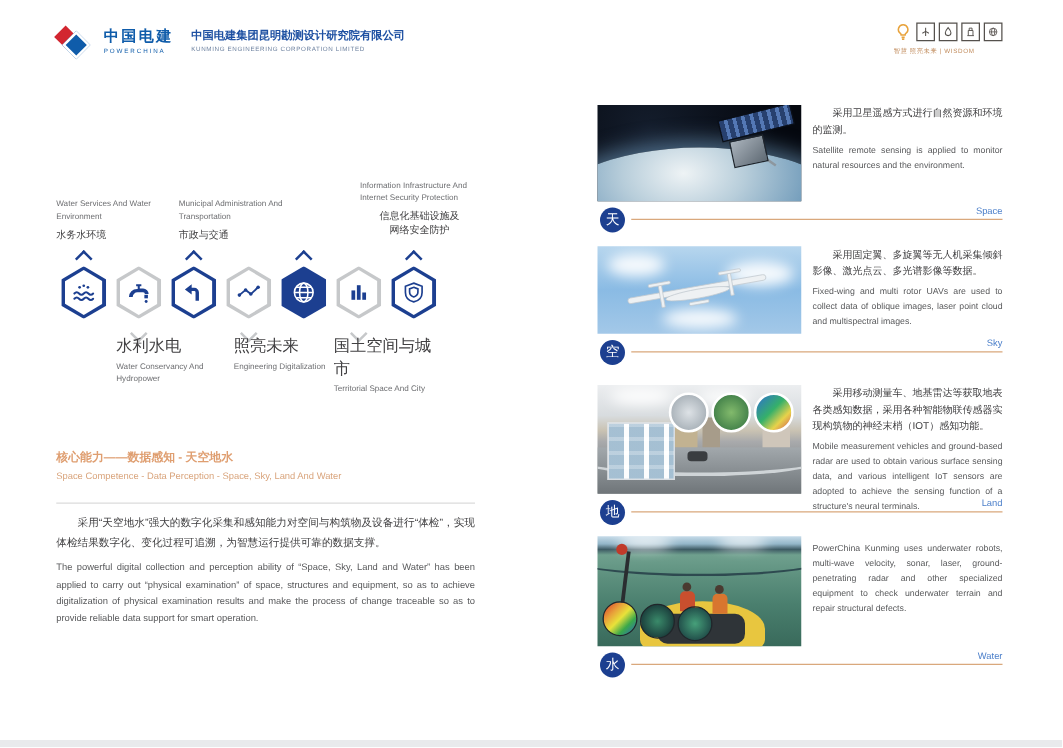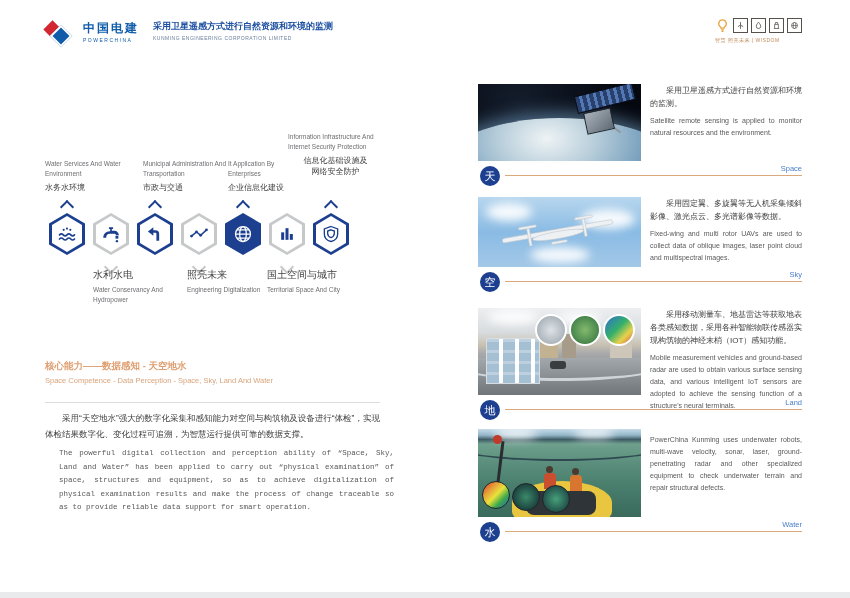--- a/index.html
+++ b/index.html
@@ -1,43 +1,43 @@
 <!DOCTYPE html>
 <html><head>
 <meta charset="utf-8">
 <style>
   html,body{margin:0;padding:0;background:#ffffff;}
   .page{position:relative;width:850px;height:598px;background:#ffffff;overflow:hidden;
         font-family:"Liberation Sans", sans-serif;color:#414042;}
 
   
-  .hdr{position:absolute;left:45px;top:20px;display:flex;gap:14px;}
+  .hdr{position:absolute;left:45px;top:20px;display:flex;align-items:center;gap:14px;}
   .logo-mark{position:relative;width:24px;height:24px;flex:0 0 auto;}
   .logo-mark .d{position:absolute;transform:rotate(45deg);}
   .logo-mark .red{width:13px;height:13px;background:#d22630;left:1px;top:3px;}
   .logo-mark .blue{width:12px;height:12px;background:#0f5caa;left:8px;top:8px;border:2px solid #fff;}
   .logo-cn{font-size:12px;font-weight:bold;color:#0f5caa;letter-spacing:2px;}
   .logo-en{font-size:5px;color:#0f5caa;letter-spacing:1.5px;}
   .company-cn{font-size:9px;font-weight:bold;color:#1e50a2;}
   .company-en{font-size:5px;color:#6a7f9d;letter-spacing:0.5px;margin-top:2px;}
 
   .hdr-right{position:absolute;right:48px;top:17px;text-align:left;}
   .icon-row{display:flex;align-items:center;gap:3px;}
   .bulb{width:15px;height:17px;}
   .hbox{width:13px;height:13px;border:1px solid #55514d;display:flex;align-items:center;justify-content:center;}
   .hbox svg{width:9px;height:9px;color:#55514d;}
   .slogan{font-size:5px;color:#c08a5a;margin-top:3px;letter-spacing:0.5px;}
 
   
   .cap-top{position:absolute;top:127px;height:66px;display:flex;flex-direction:column;justify-content:flex-end;}
   .cap-top .en{font-size:6.5px;line-height:10px;color:#6d6e71;}
   .cap-top .cn{font-size:8px;line-height:11px;color:#414042;margin-top:3px;}
-  .cap-top.c7 .cn{width:70px;margin:3px auto 16px;text-align:center;}
+  .cap-top.c7 .cn{width:70px;margin:3px auto 4px;text-align:center;}
   .cap-bot{position:absolute;top:268px;}
-  .cap-bot .cn{font-size:10px;color:#414042;}
+  .cap-bot .cn{font-size:13px;color:#414042;}
   .cap-bot .en{font-size:6.5px;line-height:9.5px;color:#6d6e71;margin-top:3px;}
 
   .hex{position:absolute;top:213px;width:36px;height:42px;
        clip-path:polygon(50% 0%,100% 25%,100% 75%,50% 100%,0% 75%,0% 25%);}
   .hex .inner{position:absolute;left:3px;top:3px;right:3px;bottom:3px;background:#fff;
        clip-path:polygon(50% 0%,100% 25%,100% 75%,50% 100%,0% 75%,0% 25%);}
   .hex.navy{background:#1c3f90;}
   .hex.gray{background:#c6c8ca;}
   .hex.solid{background:#1c3f90;}
   .hex svg{position:absolute;left:8px;top:11px;width:20px;height:20px;color:#1c3f90;z-index:2;}
@@ -45,22 +45,22 @@
   .chev{position:absolute;width:8px;height:8px;border-style:solid;border-color:#1c3f90;
         border-width:2.5px 2.5px 0 0;transform:rotate(-45deg);}
   .chev.down{border-color:#c6c8ca;transform:rotate(135deg);}
 
   
   .core-title{position:absolute;left:45px;top:360px;font-size:9.5px;font-weight:bold;color:#df9e70;}
   .core-sub{position:absolute;left:45px;top:376px;font-size:7.5px;color:#d9a47c;}
   .divider{position:absolute;left:45px;top:402px;width:335px;height:1px;background:#dcdcdc;}
   .para-cn{position:absolute;left:45px;top:410px;width:335px;font-size:8.5px;line-height:16px;
            text-align:justify;text-indent:2em;color:#414042;}
-  .para-en{position:absolute;left:59px;top:447px;width:335px;font-size:7.5px;line-height:13.5px;
-           text-align:justify;color:#58595b;font-family:Liberation Mono, monospace;}
+  .para-en{position:absolute;left:45px;top:447px;width:335px;font-size:7.5px;line-height:13.5px;
+           text-align:justify;color:#58595b;}
 
   
   .sec{position:absolute;left:478px;width:324px;}
   .sec .photo{position:absolute;left:0;top:0;width:163px;overflow:hidden;}
   .sec .txt{position:absolute;left:172px;top:0;width:152px;}
   .sec .cn{font-size:8px;line-height:13px;text-align:justify;text-indent:2em;color:#414042;}
   .sec .en{font-size:7px;line-height:12px;text-align:justify;color:#58595b;margin-top:5px;}
   .badge{position:absolute;left:2px;width:20px;height:20px;border-radius:50%;background:#1c3f90;
          color:#fff;font-size:11px;line-height:20px;text-align:center;}
   .sec-line{position:absolute;left:27px;right:0;height:1px;background:#d9a87c;}
@@ -114,21 +114,21 @@
   <div class="hdr">
     <div class="logo-mark">
       <i class="d red"></i>
         <i class="d blue"></i>
     </div>
     <div>
       <div class="logo-cn">中国电建</div>
       <div class="logo-en">POWERCHINA</div>
     </div>
     <div>
-      <div class="company-cn">采用卫星遥感方式进行自然资源和环境的监测</div>
+      <div class="company-cn">中国电建集团昆明勘测设计研究院有限公司</div>
       <div class="company-en">KUNMING ENGINEERING CORPORATION LIMITED</div>
     </div>
   </div>
 
   <div class="hdr-right">
     <div class="icon-row">
       <svg class="bulb" viewBox="0 0 24 24" fill="none" stroke="#e8a33d" stroke-width="2">
         <path d="M12 3a6 6 0 0 1 3.5 10.9c-.8.6-1 1.4-1 2.1h-5c0-.7-.2-1.5-1-2.1A6 6 0 0 1 12 3z"></path>
         <path d="M10 19h4M10.5 21.5h3"></path>
       </svg>
@@ -159,24 +159,20 @@
   </div>
 
   <div class="cap-top" style="left:45px;width:92px;">
     <div class="en">Water Services And Water Environment</div>
     <div class="cn">水务水环境</div>
   </div>
   <div class="cap-top" style="left:143px;width:100px;">
     <div class="en">Municipal Administration And Transportation</div>
     <div class="cn">市政与交通</div>
   </div>
-  <div class="cap-top" style="left:228px;width:72px;">
-    <div class="en">It Application By Enterprises</div>
-    <div class="cn">企业信息化建设</div>
-  </div>
   <div class="cap-top c7" style="left:288px;width:95px;top:118px;height:75px;">
     <div class="en">Information Infrastructure And Internet Security Protection</div>
     <div class="cn">信息化基础设施及网络安全防护</div>
   </div>
 
   <i class="chev" style="left:62px;top:202px;"></i>
   <i class="chev" style="left:150px;top:202px;"></i>
   <i class="chev" style="left:238px;top:202px;"></i>
   <i class="chev" style="left:326px;top:202px;"></i>
 

